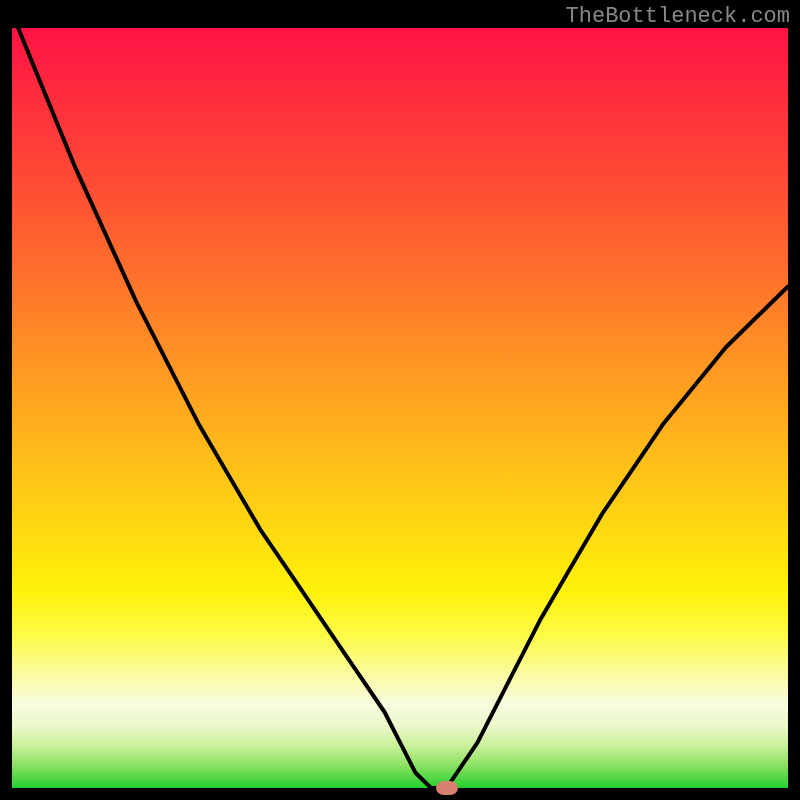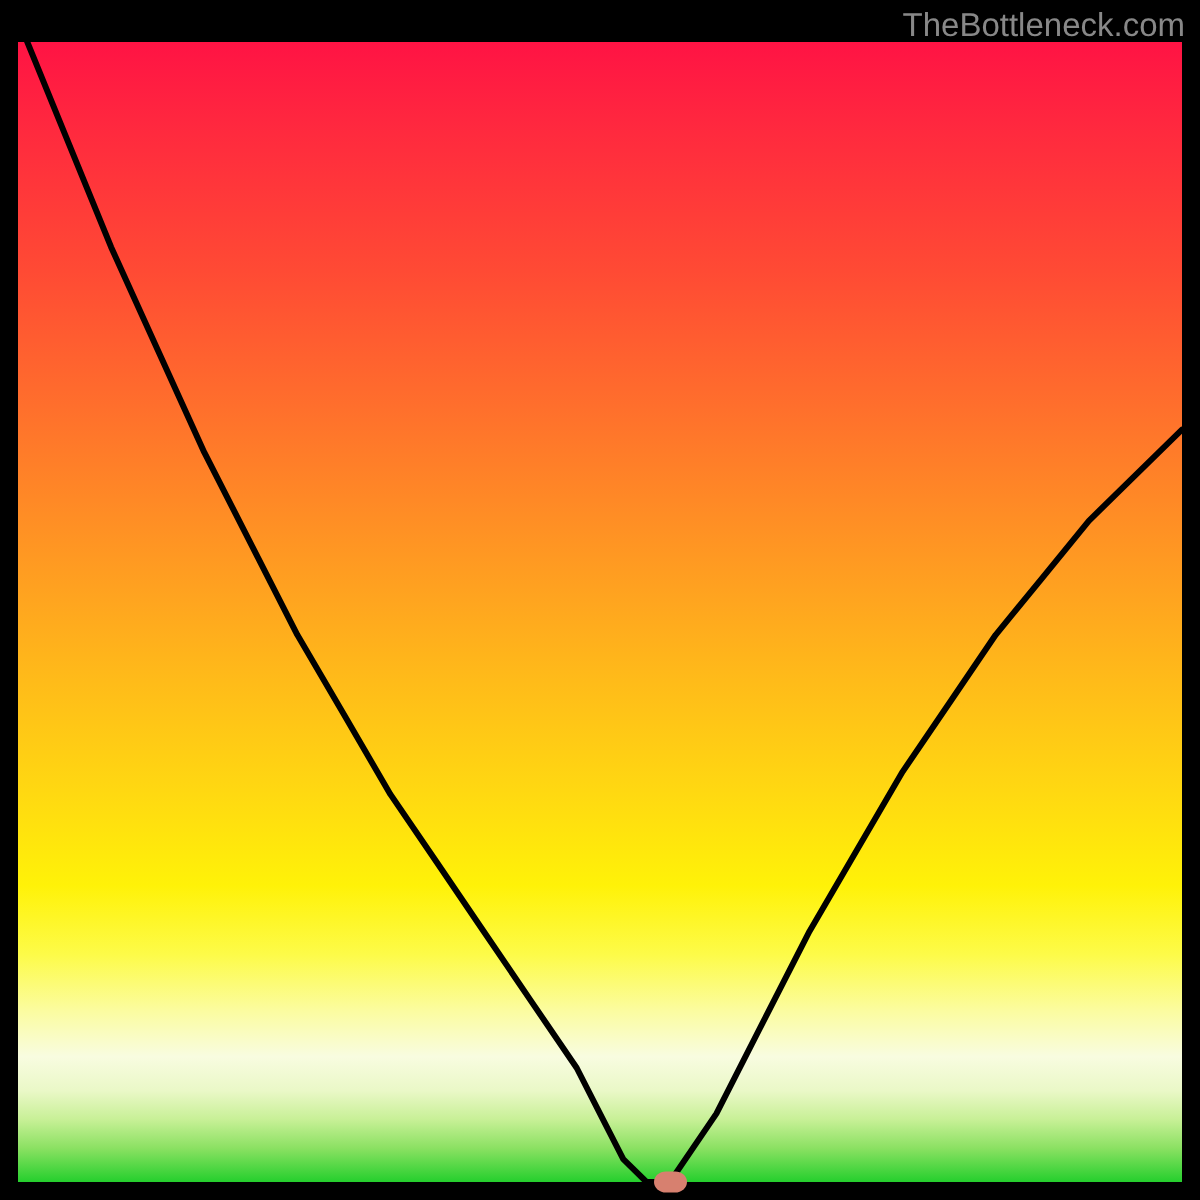--- a/index.html
+++ b/index.html
@@ -9,21 +9,21 @@
     height: 800px;
     background: #000;
     position: relative;
     overflow: hidden;
   }
   .watermark {
     position: absolute;
     top: 4px;
     right: 10px;
     color: #888;
-    font-family: Liberation Sans, sans-serif;
+    font-family: Liberation Mono, monospace;
     font-size: 22px;
     font-weight: 400;
     z-index: 10;
   }
   .plot-frame {
     position: absolute;
     top: 28px;
     left: 12px;
     width: 776px;
     height: 760px;

